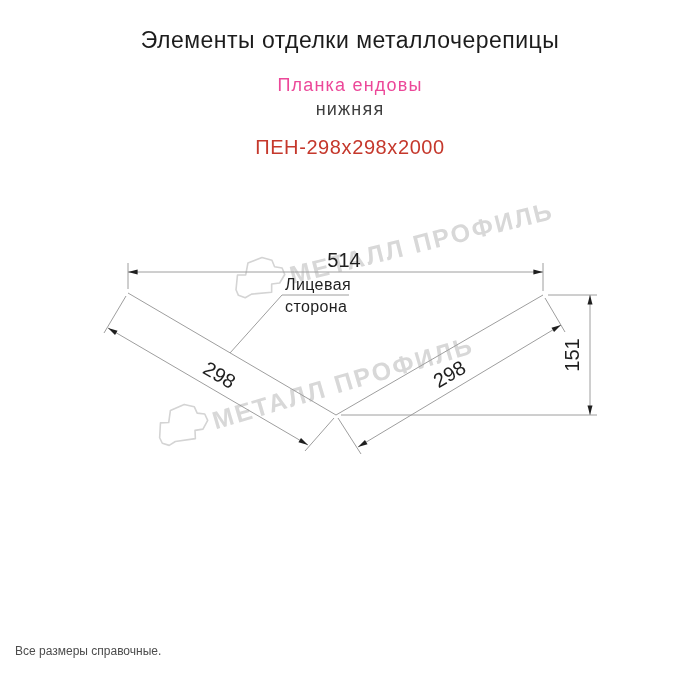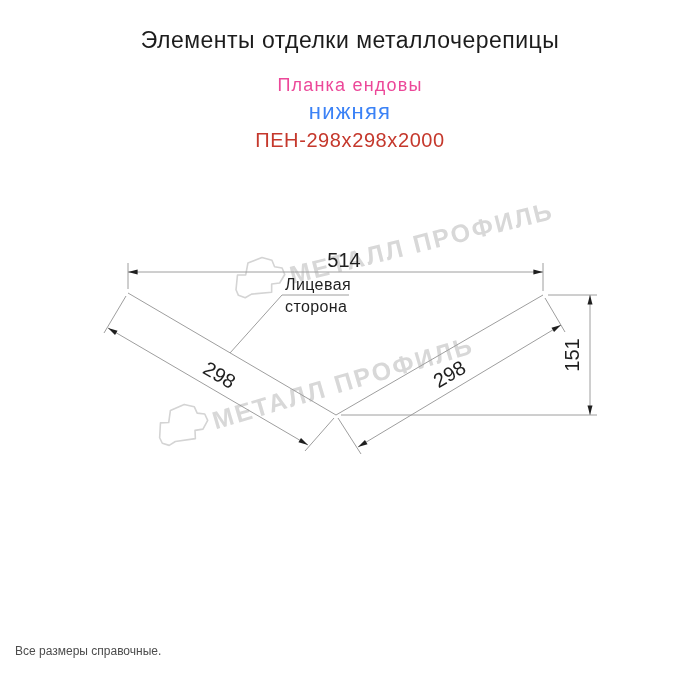--- a/index.html
+++ b/index.html
@@ -3,22 +3,22 @@
 <meta charset="utf-8">
 <style>
   html,body{margin:0;padding:0;background:#fff;}
   .page{
     position:relative;width:700px;height:700px;background:#ffffff;
     font-family:Liberation Sans, sans-serif;overflow:hidden;
   }
   .hdr{position:absolute;left:0;width:100%;text-align:center;white-space:nowrap;}
   .title{top:27px;font-size:23px;letter-spacing:.5px;color:#1c1c1c;}
   .sub1{top:75px;font-size:18px;letter-spacing:1.2px;color:#ec4899;}
-  .sub2{top:99px;font-size:22px;letter-spacing:1.2px;color:#3b82f6;}
-  .code{top:129px;font-size:20px;letter-spacing:.6px;color:#c5382c;}
+  .sub2{top:99px;font-size:18px;letter-spacing:1.2px;color:#404040;}
+  .code{top:136px;font-size:20px;letter-spacing:.6px;color:#c5382c;}
   .drawing{position:absolute;left:0;top:0;width:700px;height:700px;}
   .notes{position:absolute;left:15px;top:642px;font-size:12px;line-height:19px;color:#4c4c4c;}
   .wm-text{font-weight:bold;font-size:25px;letter-spacing:2.2px;fill:#d8d8d8;}
   .wm-logo{fill:none;stroke:#d4d4d4;stroke-width:1.6;stroke-linejoin:round;}
   .ln{stroke:#9e9e9e;stroke-width:1;fill:none;}
   .dim-num{font-size:20px;fill:#1f1f1f;}
   .face-label{font-size:16px;letter-spacing:.4px;fill:#1f1f1f;}
 </style>
 </head>
 <body>

